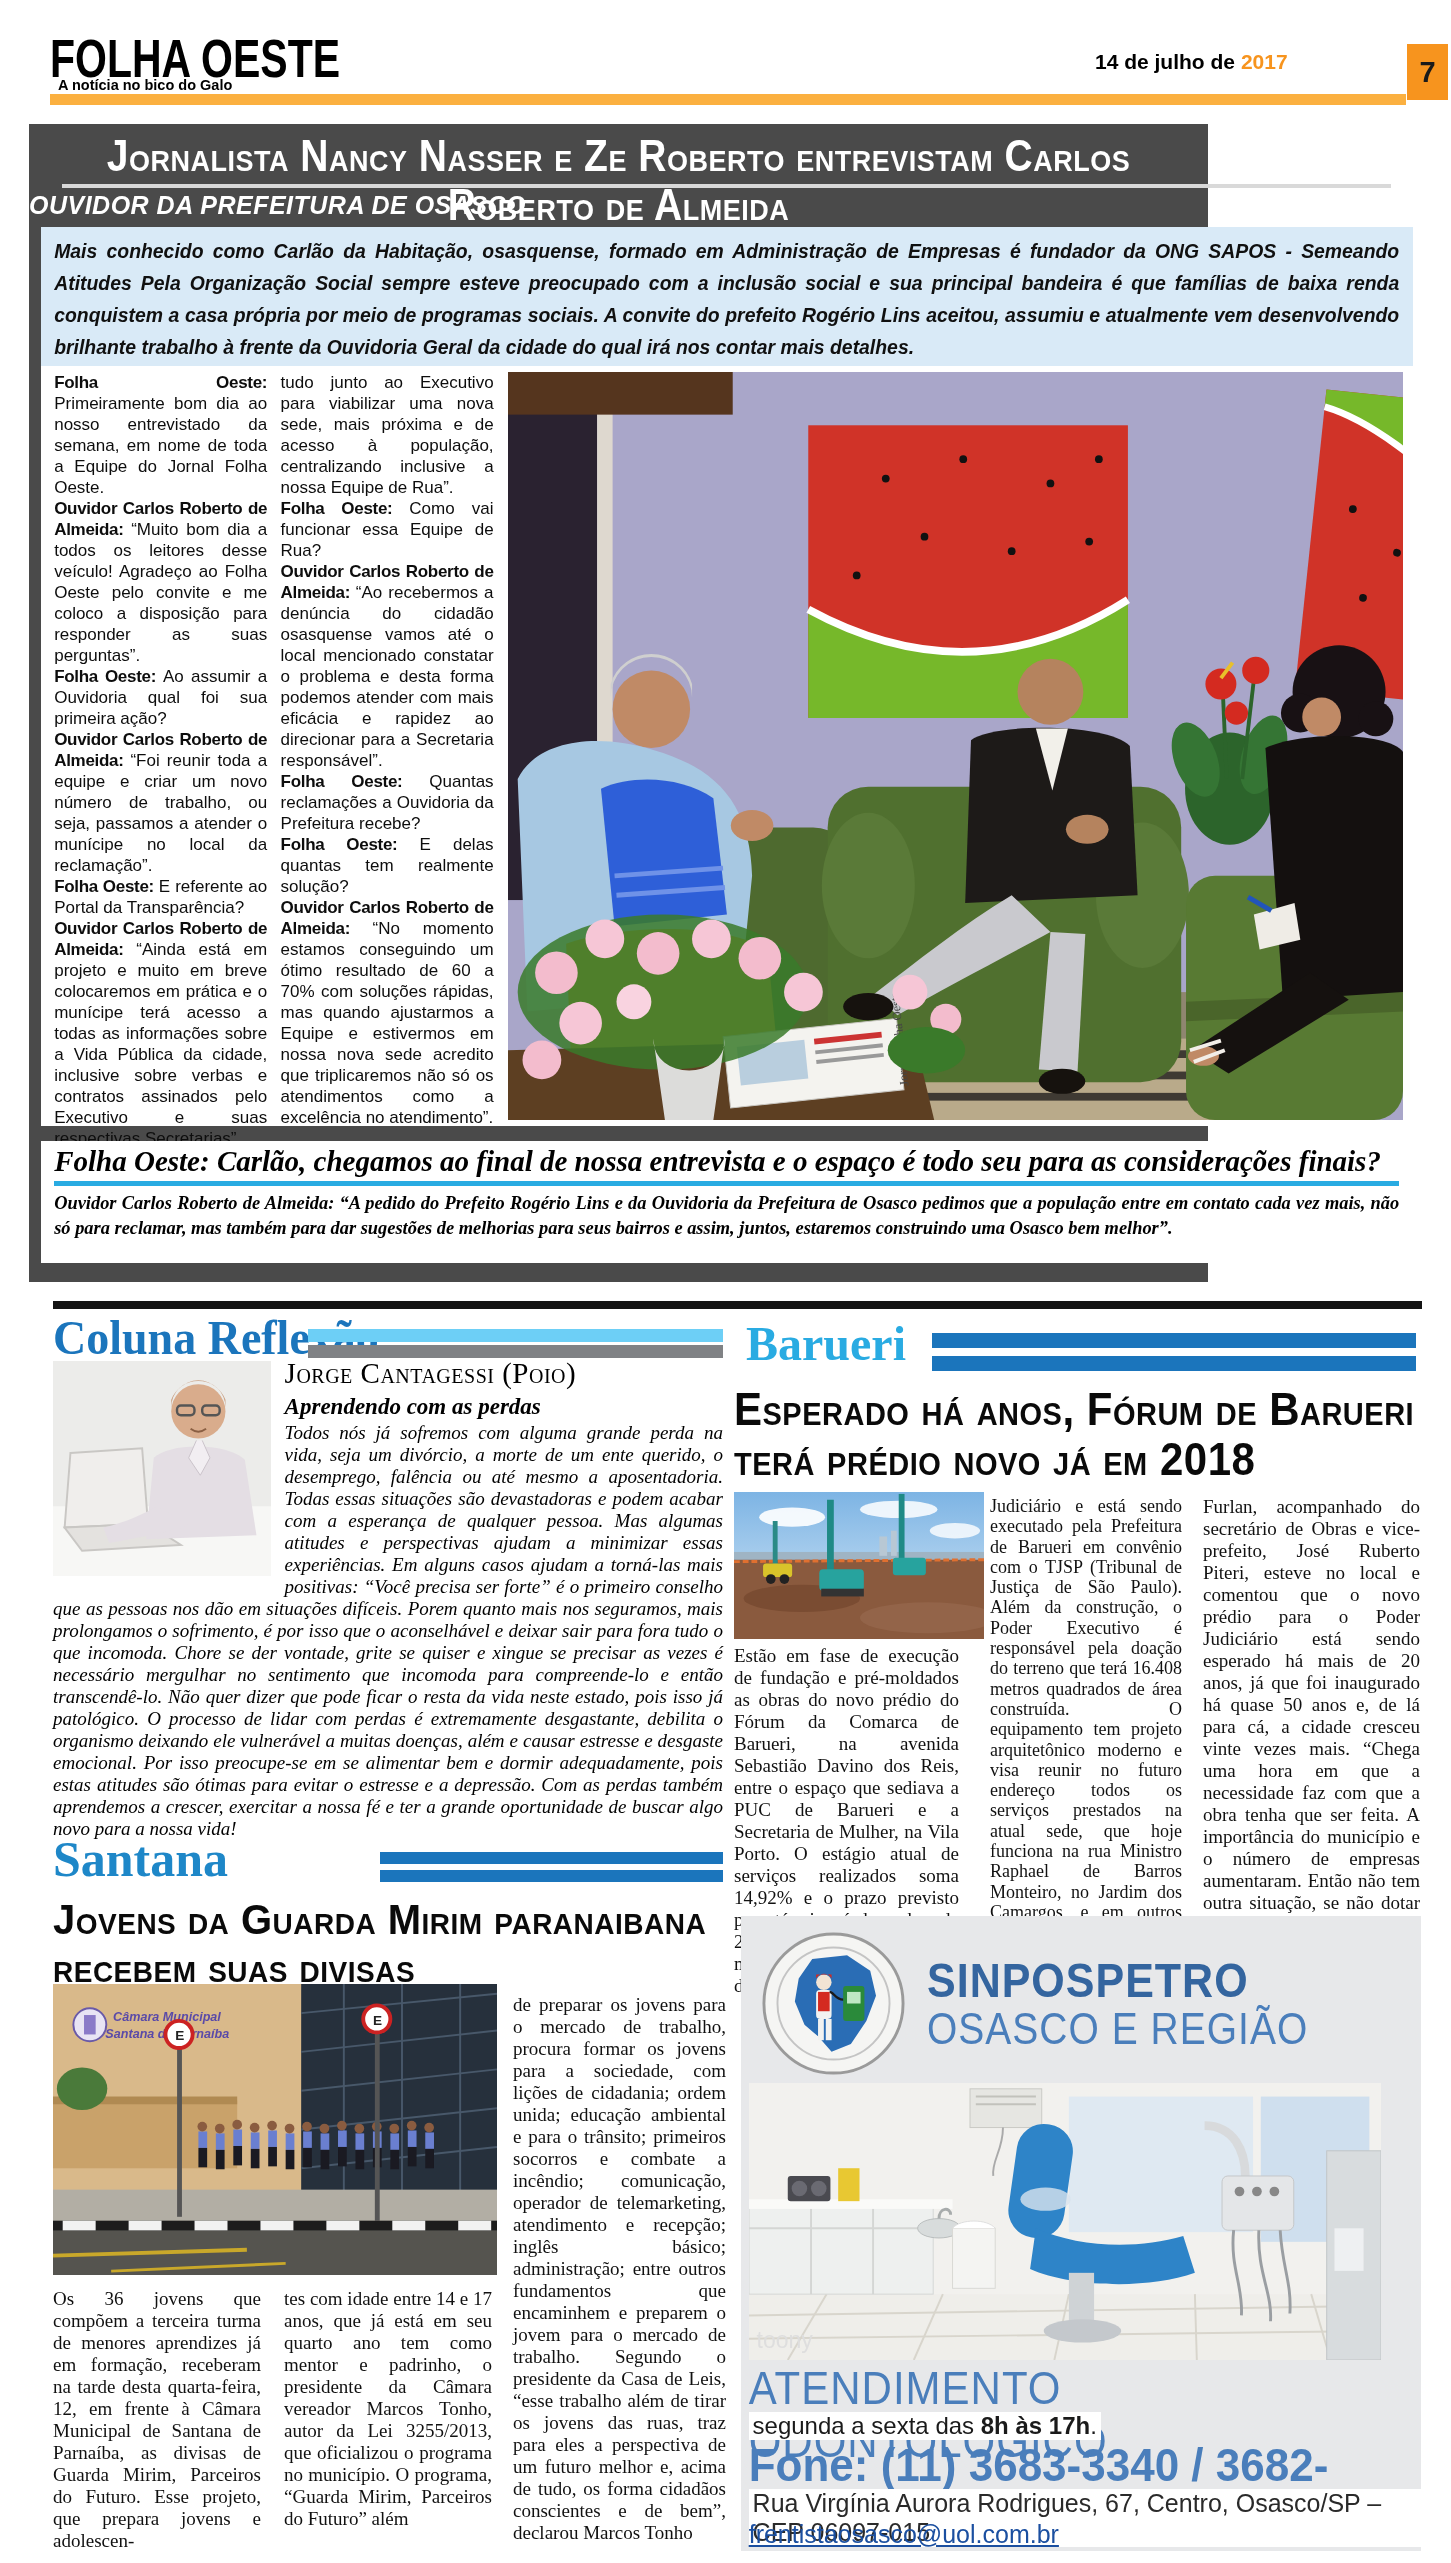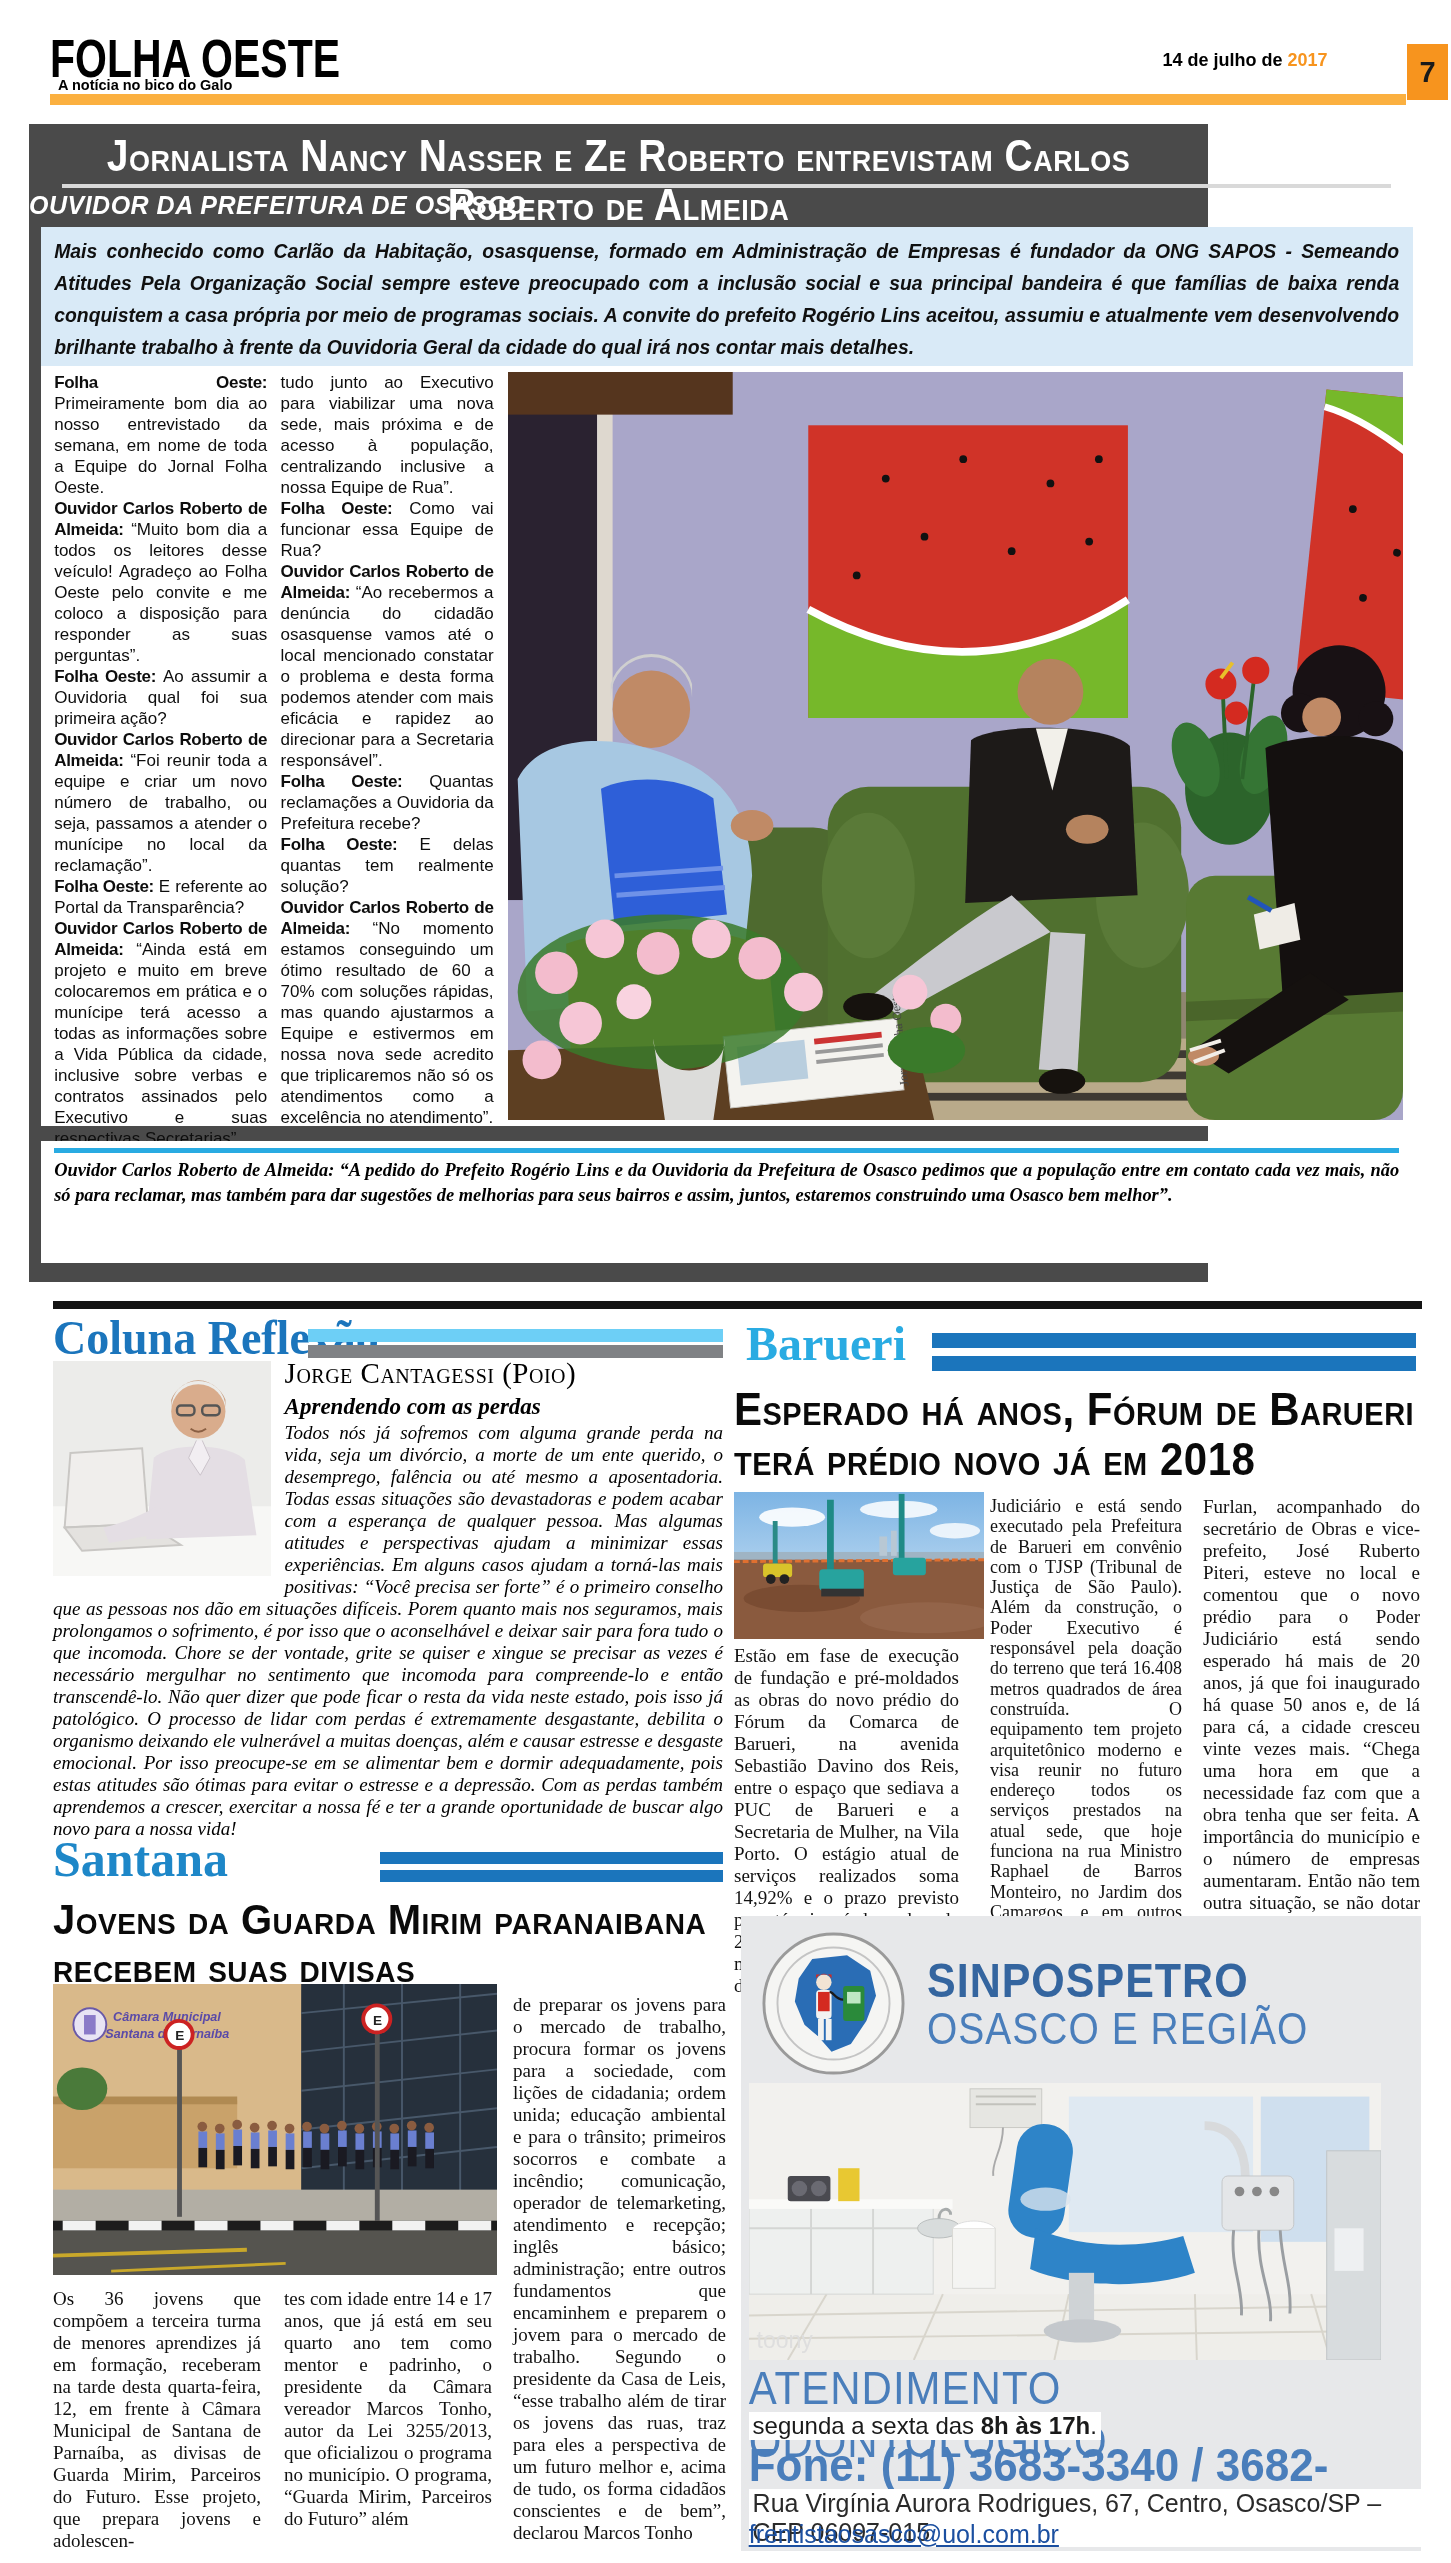--- a/index.html
+++ b/index.html
@@ -5,21 +5,21 @@
 <style>
   html,body{margin:0;padding:0;}
   body{width:1451px;height:2563px;position:relative;background:#fff;
        font-family:"Liberation Sans",sans-serif;color:#111;overflow:hidden;}
   .abs{position:absolute;}
 
   
   .mast-title{left:50px;top:29px;font-size:41px;font-weight:bold;color:#000;
     transform:scaleY(1.3);transform-origin:left top;letter-spacing:0;}
   .mast-tag{left:58px;top:77px;font-size:14.5px;font-weight:bold;color:#000;}
-  .dateline{left:1095px;top:50px;width:300px;text-align:center;font-size:18px;font-weight:bold;color:#000;}
+  .dateline{left:1095px;top:50px;width:300px;text-align:left;font-size:21px;font-weight:bold;color:#000;}
   .dateline .yr{color:#F7941E;}
   .pagebox{left:1407px;top:44px;width:41px;height:56px;background:#F7941E;color:#1a1a1a;
     font-size:29px;font-weight:bold;text-align:center;line-height:56px;}
   .orange-bar{left:50px;top:94px;width:1356px;height:10.7px;background:#FBB040;}
 
   
   .ibox{left:29px;top:124px;width:1179px;height:1158px;background:#4a4a4a;}
   .ihead{left:0;top:7.7px;width:100%;text-align:center;color:#fff;font-size:39px;font-weight:bold;
     font-variant:small-caps;transform:scaleY(1.12);transform-origin:center top;letter-spacing:0.5px;}
   .irule{left:33px;top:60px;width:1329px;height:3.9px;background:#d9d9d9;}
@@ -250,20 +250,21 @@
           <circle cx="130" cy="650" r="18" fill="#f9d3e0"></circle>
           <circle cx="415" cy="640" r="18" fill="#f6c6d6"></circle>
             <circle cx="452" cy="668" r="16" fill="#f3bccd"></circle>
           <ellipse cx="432" cy="700" rx="40" ry="24" fill="#3a7a2a"></ellipse>
           <path d="M150,688 C150,732 224,732 224,688 L212,772 L162,772 Z" fill="#dcdcda"></path>
         </g>
       </svg>
     </div>
 
     <div class="abs qpanel">
+      <div class="question">Folha Oeste: Carlão, chegamos ao final de nossa entrevista e o espaço é todo seu para as considerações finais?</div>
       <div class="cyanline"></div>
       <div class="answer">Ouvidor Carlos Roberto de Almeida: “A pedido do Prefeito Rogério Lins e da Ouvidoria da Prefeitura de Osasco pedimos que a população entre em contato cada vez mais, não só para reclamar, mas também para dar sugestões de melhorias para seus bairros e assim, juntos, estaremos construindo uma Osasco bem melhor”.</div>
     </div>
   </section>
 
   <div class="abs blackbar"></div>
 
   <div class="abs reftitle">Coluna Reflexão</div>
   <div class="abs bar-lb"></div>
   <div class="abs bar-gr"></div>

